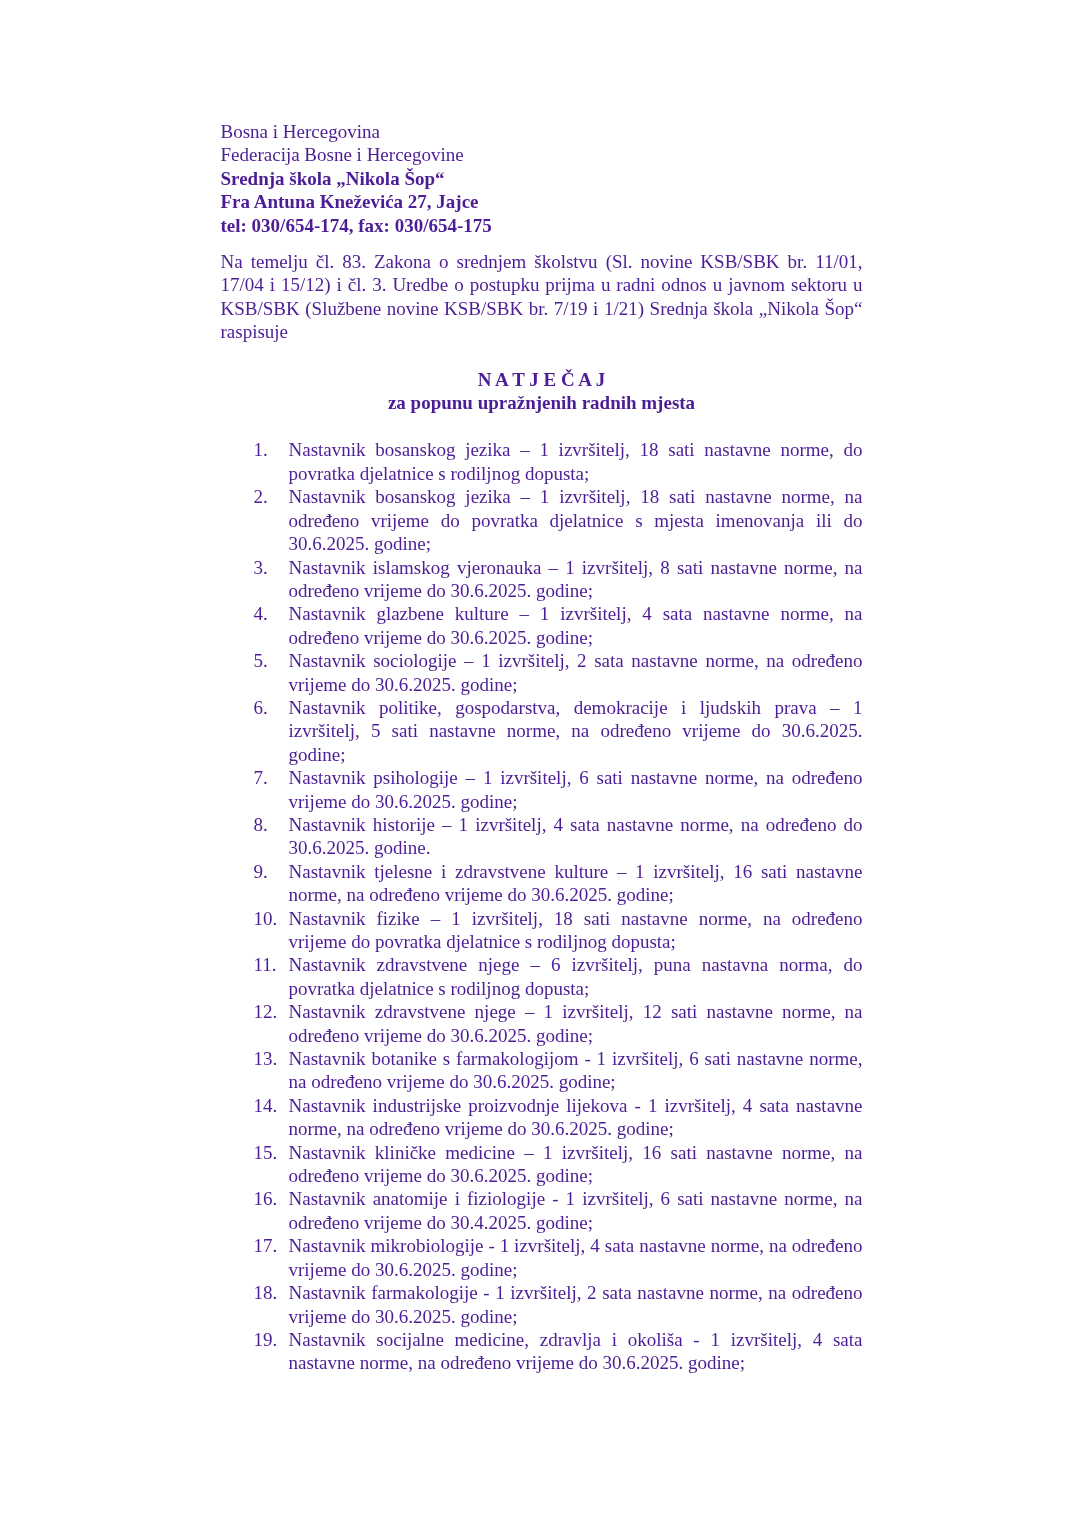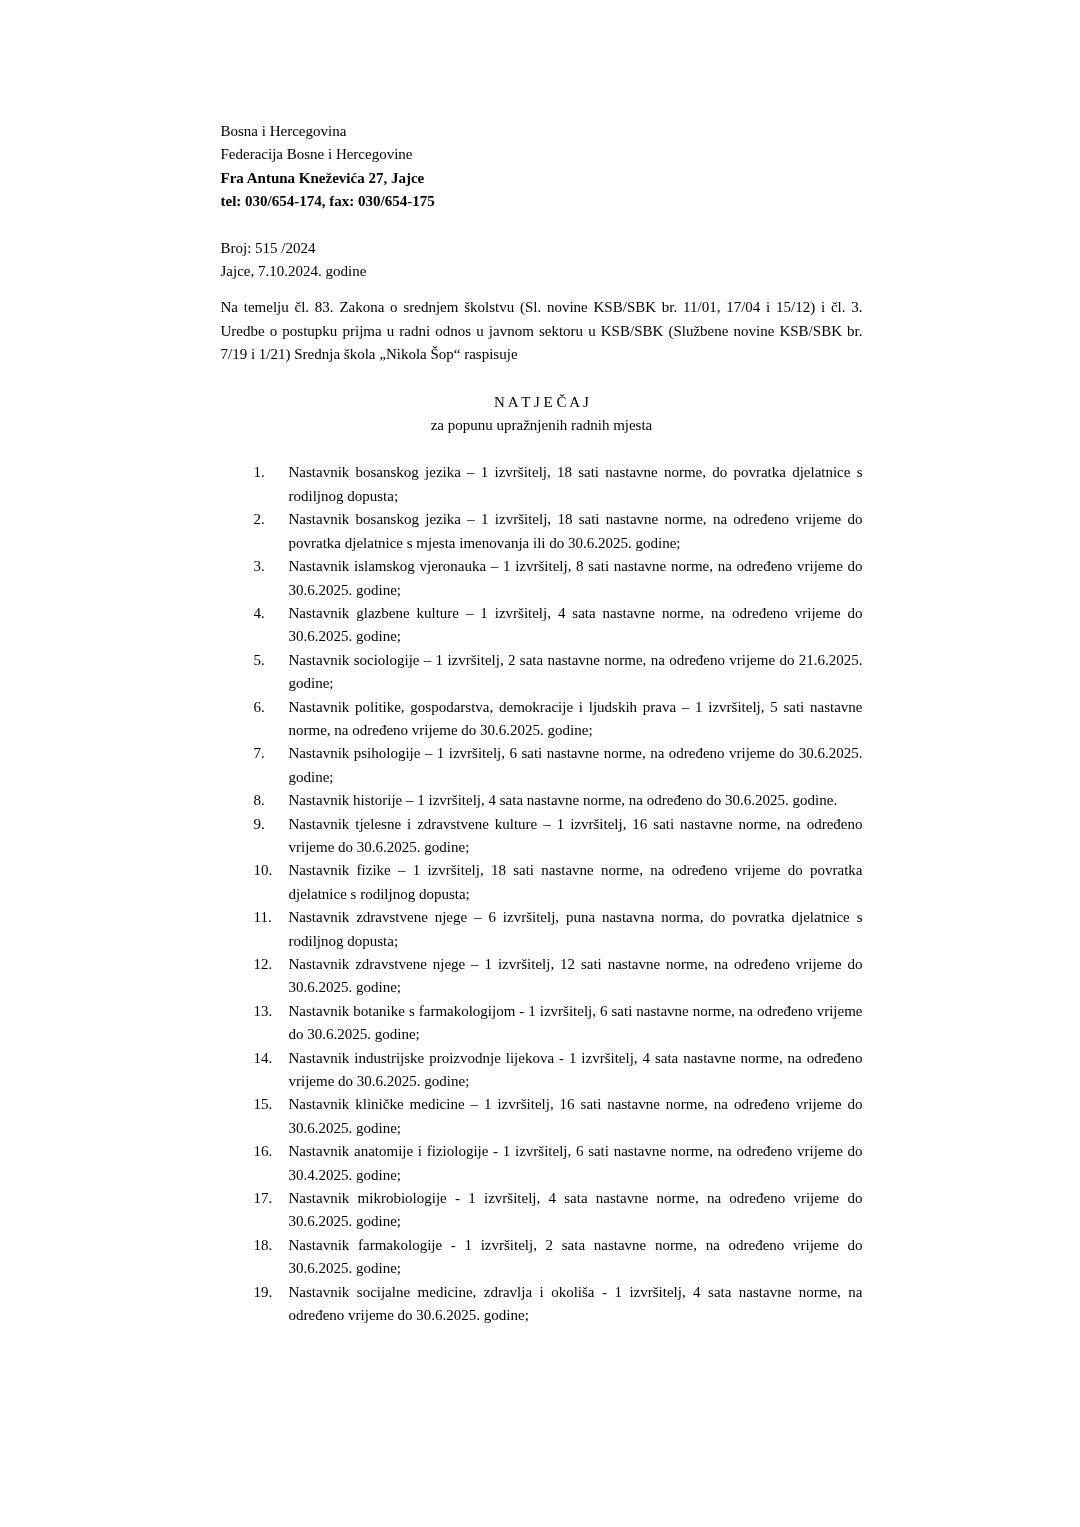--- a/index.html
+++ b/index.html
@@ -6,33 +6,33 @@
     margin: 0;
     padding: 0;
     background: #ffffff;
   }
   .page {
     position: relative;
     width: 895px;
     height: 1527px;
     margin: 0 auto;
     background: #ffffff;
-    color: #000000;
+    color: #4c1d95;
     font-family: "Liberation Serif", "DejaVu Serif", serif;
-    font-size: 15px;
+    font-size: 19px;
     line-height: 23.4px;
     box-sizing: border-box;
     padding: 120px 125px 0 128px;
     overflow: hidden;
   }
   .hdr-line { white-space: nowrap; }
   .bold { font-weight: bold; }
   .ref-block { margin-top: 23px; }
   .intro { margin-top: 13px; text-align: justify; }
-  .title-block { margin-top: 24px; text-align: center; font-weight: normal; }
+  .title-block { margin-top: 24px; text-align: center; font-weight: bold; }
   ol.vacancies {
     counter-reset: item;
     list-style: none;
     margin: 24px 0 0 0;
     padding: 0;
   }
   ol.vacancies li {
     counter-increment: item;
     position: relative;
     padding-left: 68px;
@@ -46,42 +46,39 @@
   }
 </style>
 </head>
 <body>
 
 <div class="page">
 
   <div>
     <div class="hdr-line">Bosna i Hercegovina</div>
     <div class="hdr-line">Federacija Bosne i Hercegovine</div>
+    <div class="hdr-line bold">Srednja škola „Nikola Šop“</div>
     <div class="hdr-line bold">Fra Antuna Kneževića 27, Jajce</div>
     <div class="hdr-line bold">tel: 030/654-174, fax: 030/654-175</div>
   </div>
 
-  <div class="ref-block">
-    <div>Broj: 515 /2024</div>
-    <div>Jajce, 7.10.2024. godine</div>
-  </div>
 
   <p class="intro">Na temelju čl. 83. Zakona o srednjem školstvu (Sl. novine KSB/SBK br. 11/01, 17/04 i 15/12) i čl. 3. Uredbe o postupku prijma u radni odnos u javnom sektoru u KSB/SBK (Službene novine KSB/SBK br. 7/19 i 1/21) Srednja škola „Nikola Šop“ raspisuje</p>
 
   <div class="title-block">
     <div>N A T J E Č A J</div>
     <div>za popunu upražnjenih radnih mjesta</div>
   </div>
 
   <ol class="vacancies">
     <li>Nastavnik bosanskog jezika – 1 izvršitelj, 18 sati nastavne norme, do povratka djelatnice s rodiljnog dopusta;</li>
     <li>Nastavnik bosanskog jezika – 1 izvršitelj, 18 sati nastavne norme, na određeno vrijeme do povratka djelatnice s mjesta imenovanja ili do 30.6.2025. godine;</li>
     <li>Nastavnik islamskog vjeronauka – 1 izvršitelj, 8 sati nastavne norme, na određeno vrijeme do 30.6.2025. godine;</li>
     <li>Nastavnik glazbene kulture – 1 izvršitelj, 4 sata nastavne norme, na određeno vrijeme do 30.6.2025. godine;</li>
-    <li>Nastavnik sociologije – 1 izvršitelj, 2 sata nastavne norme, na određeno vrijeme do 21.6.2025. godine;</li>
+    <li>Nastavnik sociologije – 1 izvršitelj, 2 sata nastavne norme, na određeno vrijeme do 30.6.2025. godine;</li>
     <li>Nastavnik politike, gospodarstva, demokracije i ljudskih prava – 1 izvršitelj, 5 sati nastavne norme, na određeno vrijeme do 30.6.2025. godine;</li>
     <li>Nastavnik psihologije – 1 izvršitelj, 6 sati nastavne norme, na određeno vrijeme do 30.6.2025. godine;</li>
     <li>Nastavnik historije – 1 izvršitelj, 4 sata nastavne norme, na određeno do 30.6.2025. godine.</li>
     <li>Nastavnik tjelesne i zdravstvene kulture – 1 izvršitelj, 16 sati nastavne norme, na određeno vrijeme do 30.6.2025. godine;</li>
     <li>Nastavnik fizike – 1 izvršitelj, 18 sati nastavne norme, na određeno vrijeme do povratka djelatnice s rodiljnog dopusta;</li>
     <li>Nastavnik zdravstvene njege – 6 izvršitelj, puna nastavna norma, do povratka djelatnice s rodiljnog dopusta;</li>
     <li>Nastavnik zdravstvene njege – 1 izvršitelj, 12 sati nastavne norme, na određeno vrijeme do 30.6.2025. godine;</li>
     <li>Nastavnik botanike s farmakologijom - 1 izvršitelj, 6 sati nastavne norme, na određeno vrijeme do 30.6.2025. godine;</li>
     <li>Nastavnik industrijske proizvodnje lijekova -  1 izvršitelj, 4 sata nastavne norme, na određeno vrijeme do 30.6.2025. godine;</li>
     <li>Nastavnik kliničke medicine – 1 izvršitelj, 16 sati nastavne norme, na određeno vrijeme do 30.6.2025. godine;</li>

